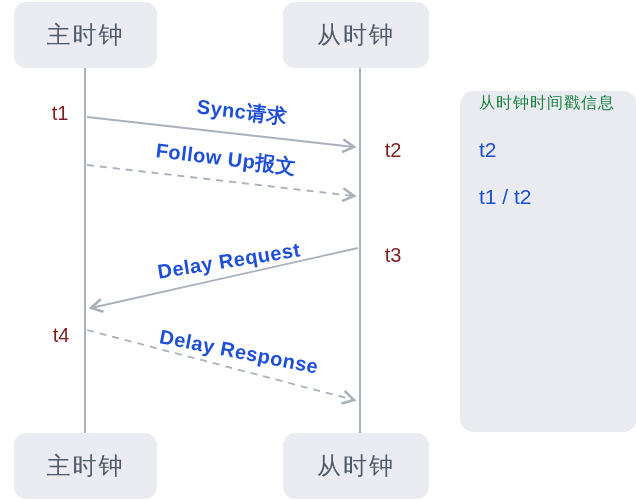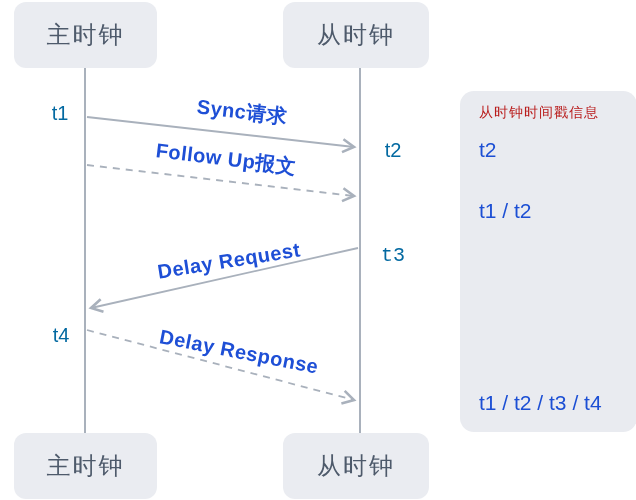--- a/index.html
+++ b/index.html
@@ -21,21 +21,21 @@
   .node-box.master-top  { left: 2px;   top: 2px;   width: 143px; height: 66px; }
   .node-box.slave-top   { left: 271px; top: 2px;   width: 146px; height: 66px; }
   .node-box.master-bottom { left: 2px;   top: 433px; width: 143px; height: 66px; }
   .node-box.slave-bottom  { left: 271px; top: 433px; width: 146px; height: 66px; }
 
   svg.wires { position: absolute; left: 0; top: 0; width: 636px; height: 500px; }
 
   
   .ts-label {
     position: absolute;
-    color: #0369a1;
+    color: #7f1d1d;
     font-size: 20px;
     transform: translate(-50%, -50%);
     white-space: nowrap;
   }
 
   
   .msg-label {
     position: absolute;
     color: #1e4fd6;
     font-size: 20px;
@@ -52,36 +52,36 @@
   
   .info-panel {
     position: absolute;
     left: 448px; top: 91px;
     width: 177px; height: 341px;
     background: #e9ebf0;
     border-radius: 14px;
   }
   .info-panel .panel-title {
     position: absolute;
-    left: 19px; top: 13px;
-    color: #b91c1c;
-    font-size: 14px;
+    left: 19px; top: 2px;
+    color: #15803d;
+    font-size: 16px;
     letter-spacing: 1px;
     white-space: nowrap;
   }
   .info-panel .panel-item {
     position: absolute;
     left: 19px;
     color: #1c4fd4;
     font-size: 21px;
     white-space: nowrap;
     transform: translateY(-50%);
   }
   .panel-item.item-0 { top: 59px; }
-  .panel-item.item-1 { top: 120px; }
+  .panel-item.item-1 { top: 106px; }
   .panel-item.item-2 { top: 163px; }
   .panel-item.item-3 { top: 312px; }
 </style>
 </head>
 <body>
 
 <div class="stage">
 
   <div class="node-box master-top">
     <span>主时钟</span>
@@ -110,28 +110,27 @@
 
     <line x1="75" y1="165" x2="342" y2="196" stroke="#a9b1bc" stroke-width="1.8" stroke-dasharray="7 6" marker-end="url(#arrow)"></line>
 
     <line x1="346" y1="248" x2="79" y2="308" stroke="#a9b1bc" stroke-width="1.8" marker-end="url(#arrow)"></line>
 
     <line x1="75" y1="330" x2="342" y2="400" stroke="#a9b1bc" stroke-width="1.8" stroke-dasharray="7 6" marker-end="url(#arrow)"></line>
   </svg>
 
   <div class="ts-label" style="left:48px;  top:113px;">t1</div>
   <div class="ts-label" style="left:381px; top:150px;">t2</div>
-  <div class="ts-label" style="left:381px; top:255px;font-family:Liberation Mono, monospace;">t3</div>
+  <div class="ts-label" style="left:381px; top:255px;">t3</div>
   <div class="ts-label" style="left:49px;  top:335px;">t4</div>
 
   <div class="msg-label msg-sync">Sync请求</div>
   <div class="msg-label msg-followup">Follow Up报文</div>
   <div class="msg-label msg-delay-req">Delay Request</div>
   <div class="msg-label msg-delay-resp">Delay Response</div>
 
   <div class="info-panel">
     <div class="panel-title">从时钟时间戳信息</div>
     <div class="panel-item item-0">t2</div>
     <div class="panel-item item-1">t1 / t2</div>
-    <div class="panel-item item-3">t1 / t2 / t3 / t4</div>
   </div>
 
 </div>
 
 </body></html>

